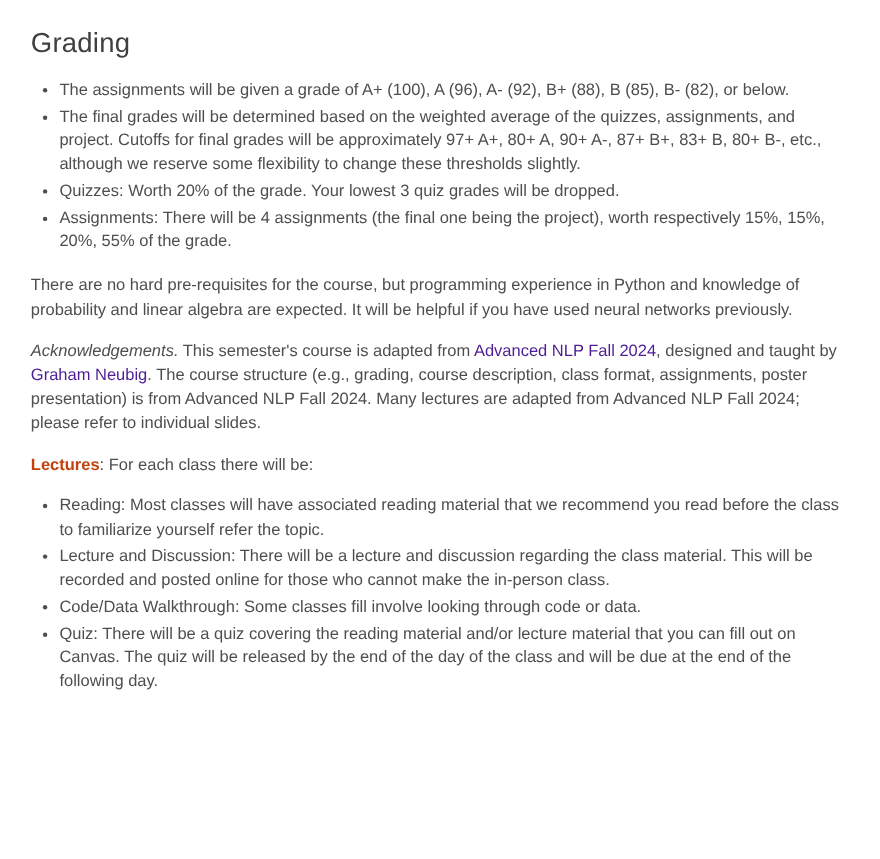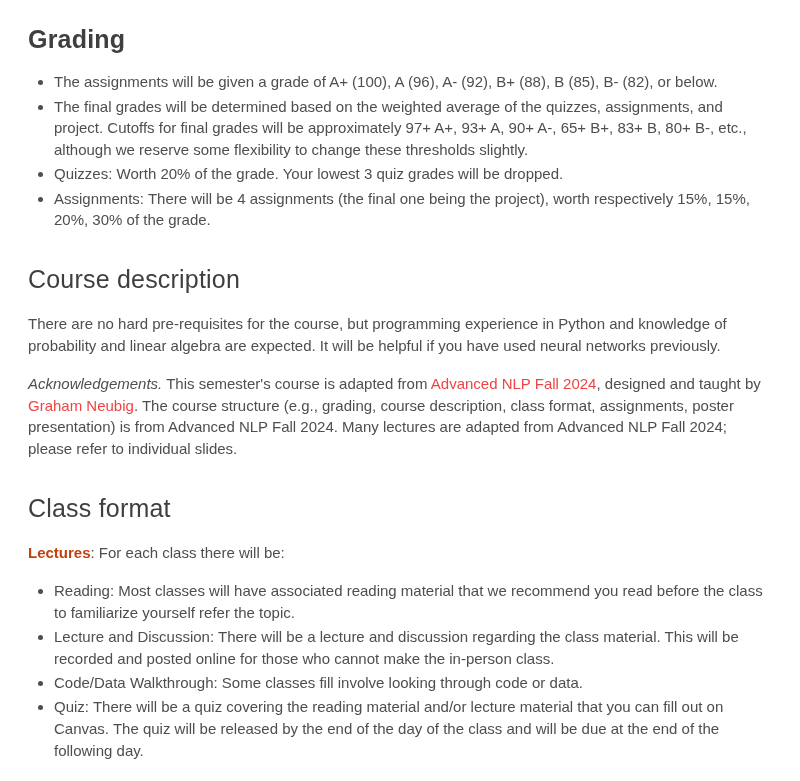--- a/index.html
+++ b/index.html
@@ -13,52 +13,50 @@
     line-height: 1.45;
   }
   h2 {
     font-family: "Liberation Sans", sans-serif;
     font-weight: 300;
     font-size: 25px;
     color: #3f3f3f;
     margin: 30px 0 14px 0;
     letter-spacing: 0.2px;
   }
-  section:first-of-type h2 { margin-top: 0; font-weight: bold; }
+  section:first-of-type h2 { margin-top: 0; }
   ul { margin: 14px 0 18px 0; padding-left: 26px; }
   li { margin: 2.5px 0; }
   p { margin: 16px 0; }
   .italic { }
   em { }
   strong { font-weight: bold; color: #c2410c; }
-  a.link { color: #ef4444; text-decoration: none; cursor: pointer; }
+  a.link { color: #4c1d95; text-decoration: none; cursor: pointer; }
 </style>
 </head>
 <body>
 
 <main class="page">
 
   <section>
     <h2>Grading</h2>
     <ul>
       <li>The assignments will be given a grade of A+ (100), A (96), A- (92), B+ (88), B (85), B- (82), or below.</li>
-      <li>The final grades will be determined based on the weighted average of the quizzes, assignments, and project. Cutoffs for final grades will be approximately 97+ A+, 93+ A, 90+ A-, 65+ B+, 83+ B, 80+ B-, etc., although we reserve some flexibility to change these thresholds slightly.</li>
+      <li>The final grades will be determined based on the weighted average of the quizzes, assignments, and project. Cutoffs for final grades will be approximately 97+ A+, 80+ A, 90+ A-, 87+ B+, 83+ B, 80+ B-, etc., although we reserve some flexibility to change these thresholds slightly.</li>
       <li>Quizzes: Worth 20% of the grade. Your lowest 3 quiz grades will be dropped.</li>
-      <li>Assignments: There will be 4 assignments (the final one being the project), worth respectively 15%, 15%, 20%, 30% of the grade.</li>
+      <li>Assignments: There will be 4 assignments (the final one being the project), worth respectively 15%, 15%, 20%, 55% of the grade.</li>
     </ul>
   </section>
 
   <section>
-    <h2>Course description</h2>
     <p class="italic">There are no hard pre-requisites for the course, but programming experience in Python and knowledge of probability and linear algebra are expected. It will be helpful if you have used neural networks previously.</p>
     <p><em>Acknowledgements.</em><span> This semester's course is adapted from </span><a class="link">Advanced NLP Fall 2024</a><span>, designed and taught by </span><a class="link">Graham Neubig</a><span>. The course structure (e.g., grading, course description, class format, assignments, poster presentation) is from Advanced NLP Fall 2024. Many lectures are adapted from Advanced NLP Fall 2024; please refer to individual slides.</span></p>
   </section>
 
   <section>
-    <h2>Class format</h2>
     <p><strong>Lectures</strong><span>: For each class there will be:</span></p>
     <ul>
       <li>Reading: Most classes will have associated reading material that we recommend you read before the class to familiarize yourself refer the topic.</li>
       <li>Lecture and Discussion: There will be a lecture and discussion regarding the class material. This will be recorded and posted online for those who cannot make the in-person class.</li>
       <li>Code/Data Walkthrough: Some classes fill involve looking through code or data.</li>
       <li>Quiz: There will be a quiz covering the reading material and/or lecture material that you can fill out on Canvas. The quiz will be released by the end of the day of the class and will be due at the end of the following day.</li>
     </ul>
 
   </section>
 

